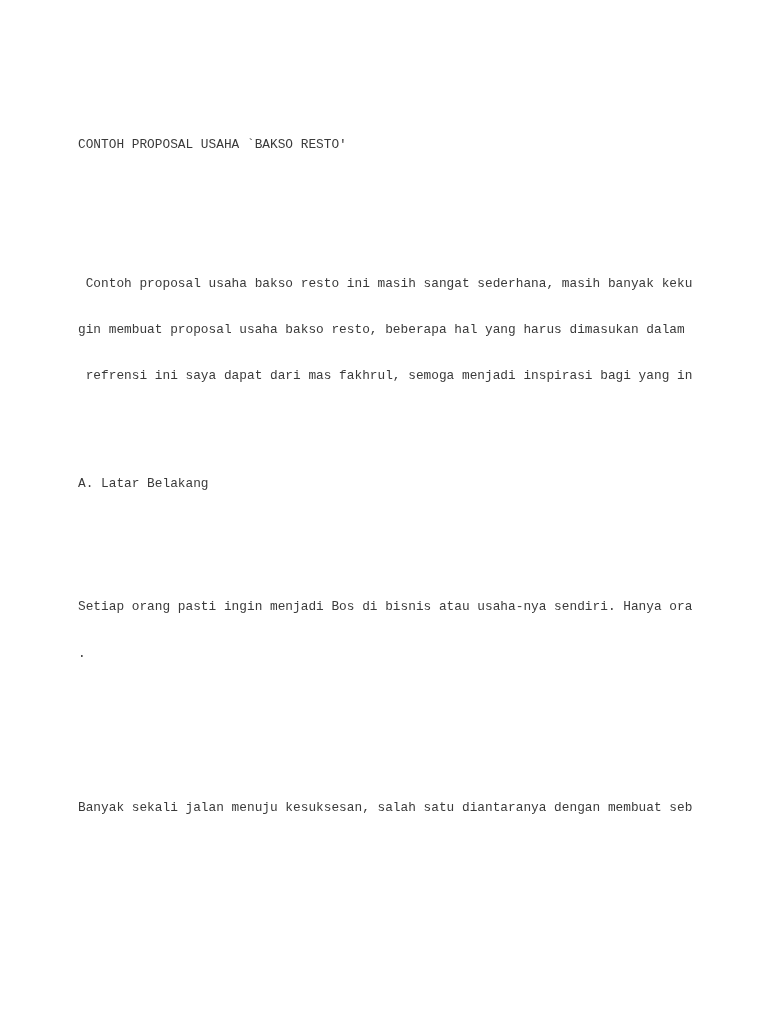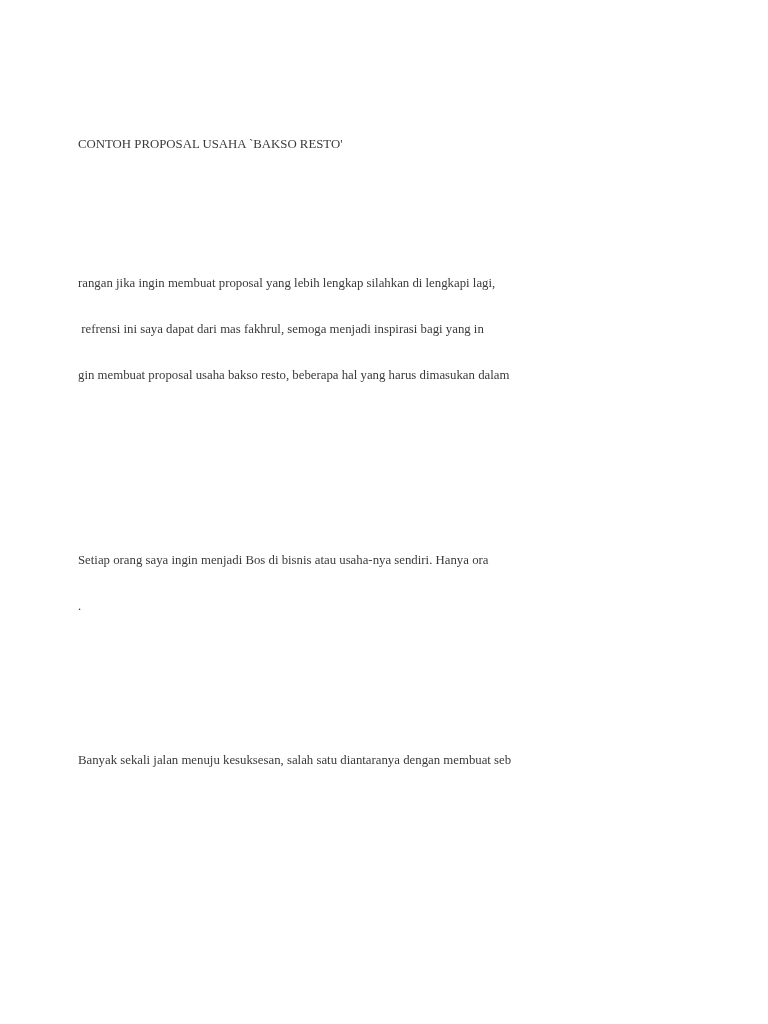--- a/index.html
+++ b/index.html
@@ -20,45 +20,45 @@
       width: 680px;
       font-family: "Liberation Mono", "DejaVu Sans Mono", monospace;
       font-size: 12.8px;
       line-height: 15.4px;
       color: #3a3a3a;
       white-space: pre;
     }
     .line {
       display: block;
       height: 15.4px;
-      font-family: Liberation Serif, serif;
     }
     .blank {
       display: block;
       height: 15.4px;
     }
   </style>
 </head>
 <body>
 
 <div class="page">
 
   <span class="line">CONTOH PROPOSAL USAHA `BAKSO RESTO'</span>
   <span class="blank"></span>
 
   <div>
-    <span class="line">rangan jika ingin membuat proposal yang lebih lengkap silahkan di lengkapi lagi,</span>
+    <span class="line"> Contoh proposal usaha bakso resto ini masih sangat sederhana, masih banyak keku</span>
+    <span class="line">gin membuat proposal usaha bakso resto, beberapa hal yang harus dimasukan dalam</span>
     <span class="line"> refrensi ini saya dapat dari mas fakhrul, semoga menjadi inspirasi bagi yang in</span>
-    <span class="line">gin membuat proposal usaha bakso resto, beberapa hal yang harus dimasukan dalam</span>
   </div>
 
   
+  <span class="line">A. Latar Belakang</span>
   <span class="blank"></span>
   <div>
-    <span class="line">Setiap orang saya ingin menjadi Bos di bisnis atau usaha-nya sendiri. Hanya ora</span>
+    <span class="line">Setiap orang pasti ingin menjadi Bos di bisnis atau usaha-nya sendiri. Hanya ora</span>
     <span class="line">.</span>
   </div>
   <span class="blank"></span>
   <div>
     <span class="line">Banyak sekali jalan menuju kesuksesan, salah satu diantaranya dengan membuat seb</span>
     
     
     
     
   </div>

